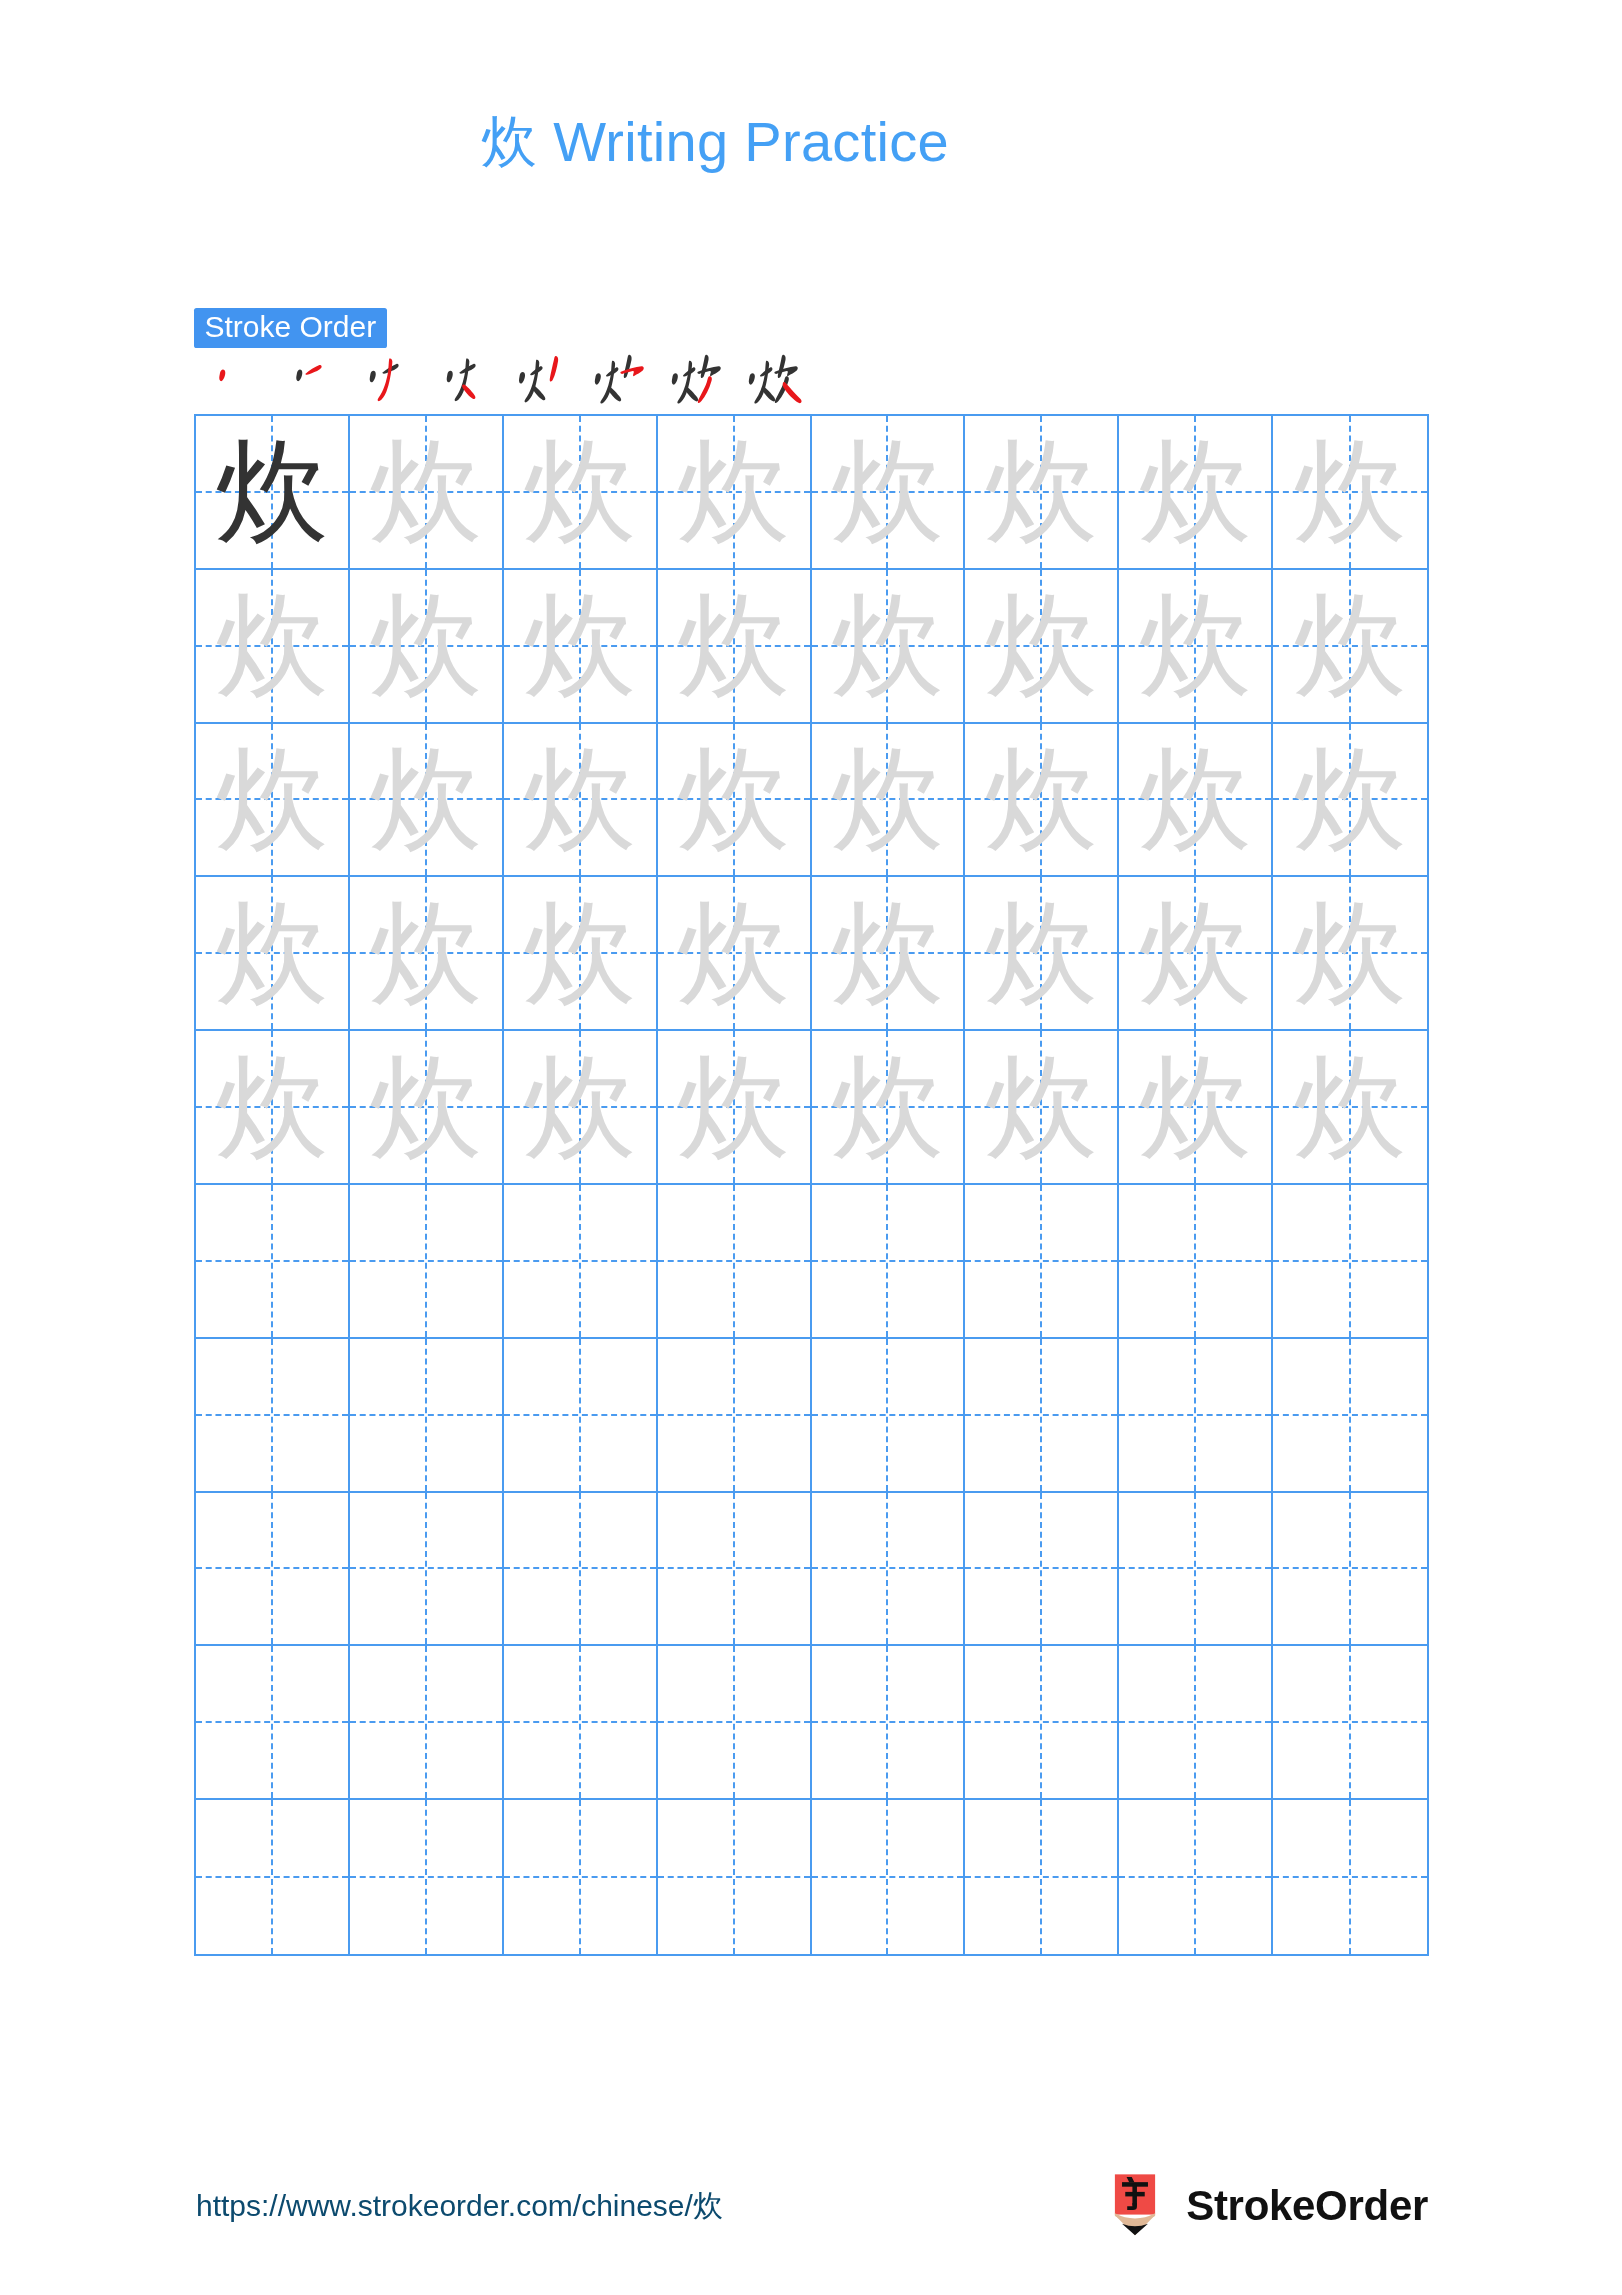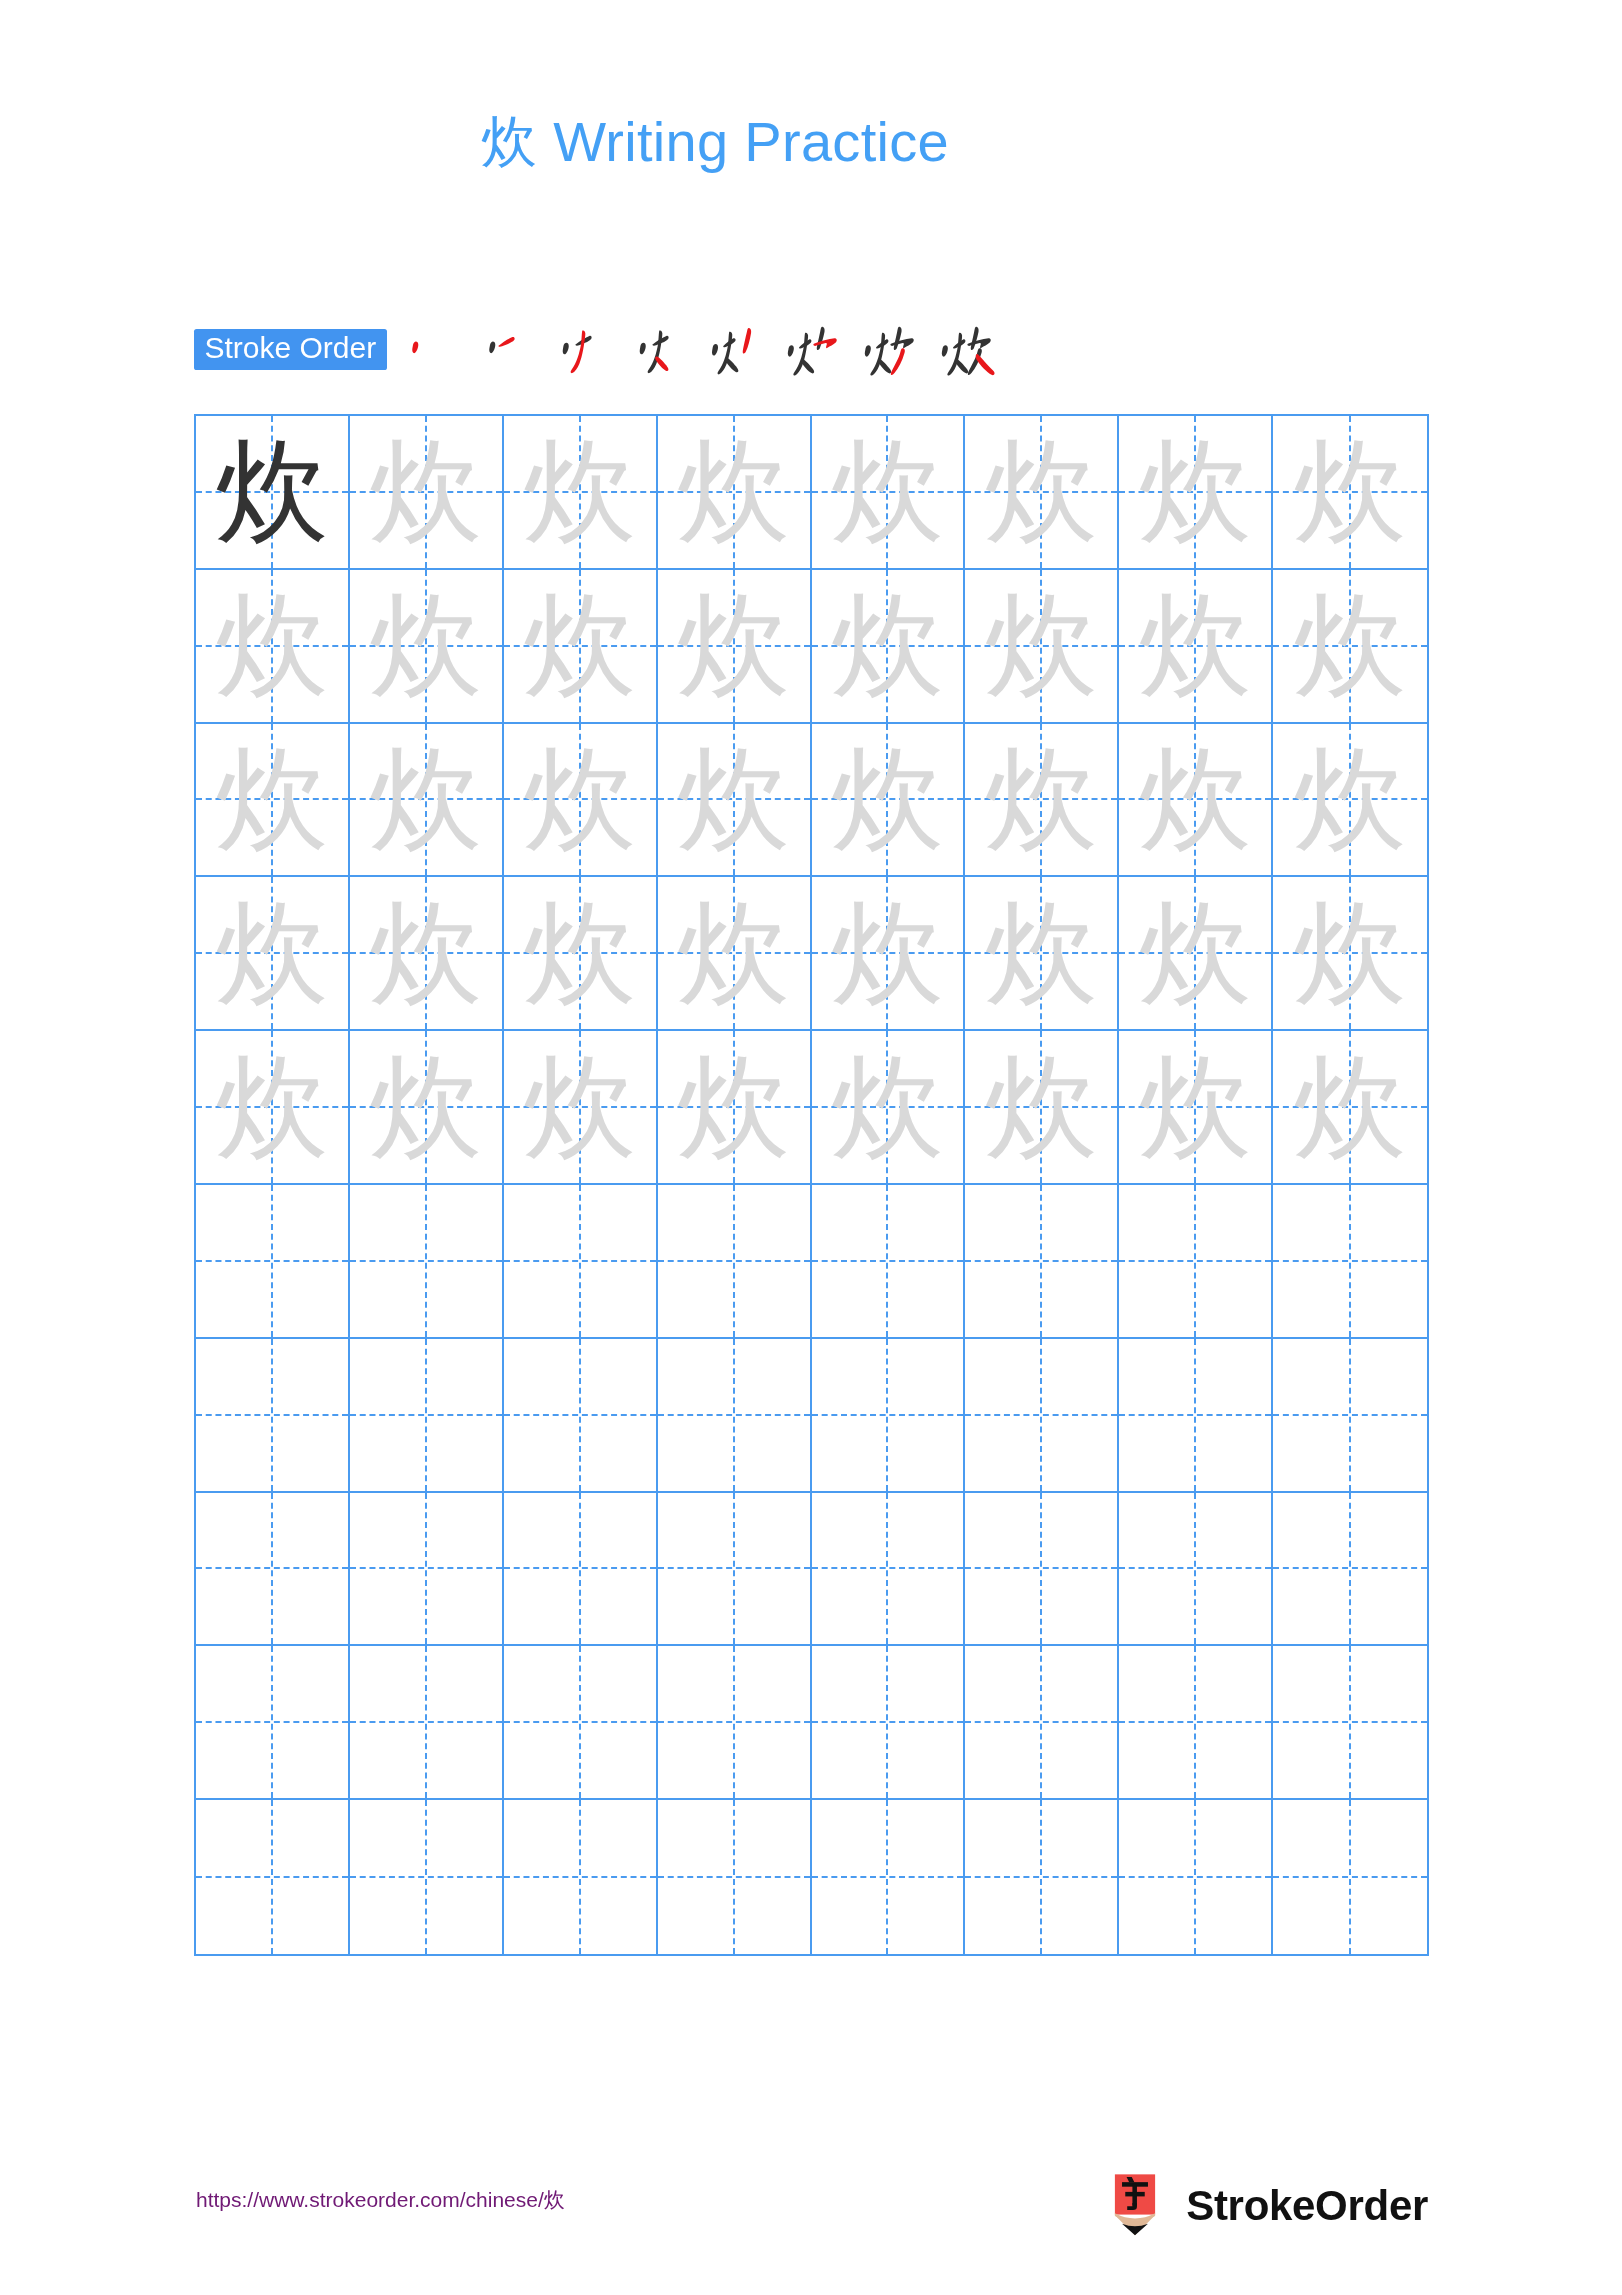--- a/index.html
+++ b/index.html
@@ -25,25 +25,26 @@
     font-size: 56px;
     font-weight: 400;
     color: #44a0f5;
     letter-spacing: 0.3px;
     white-space: nowrap;
   }
 
   
   .stroke-order-row {
     position: absolute;
-    top: 320px;
+    top: 308px;
     left: 194px;
     height: 59px;
     display: flex;
-    align-items: center;
+    align-items: flex-start;
+    flex-direction: column;
   }
   .stroke-order-badge {
     background: #4294f0;
     color: #ffffff;
     font-size: 30px;
     font-weight: 400;
     padding: 3.9px 10.5px 6.5px 10.5px;
     border-radius: 2.6px;
     line-height: 1;
     white-space: nowrap;
@@ -125,22 +126,22 @@
     user-select: none;
   }
   .cell-char.dark  { color: #333333; }
   .cell-char.light { color: #d9d9d9; }
 
   
   .footer-url {
     position: absolute;
     left: 196px;
     top: 2186px;
-    font-size: 21px;
-    color: #701a75;
+    font-size: 30px;
+    color: #0c4a6e;
     white-space: nowrap;
   }
   .footer-brand {
     position: absolute;
     right: 194px;
     top: 2174px;
     display: flex;
     align-items: center;
     gap: 27px;
   }

